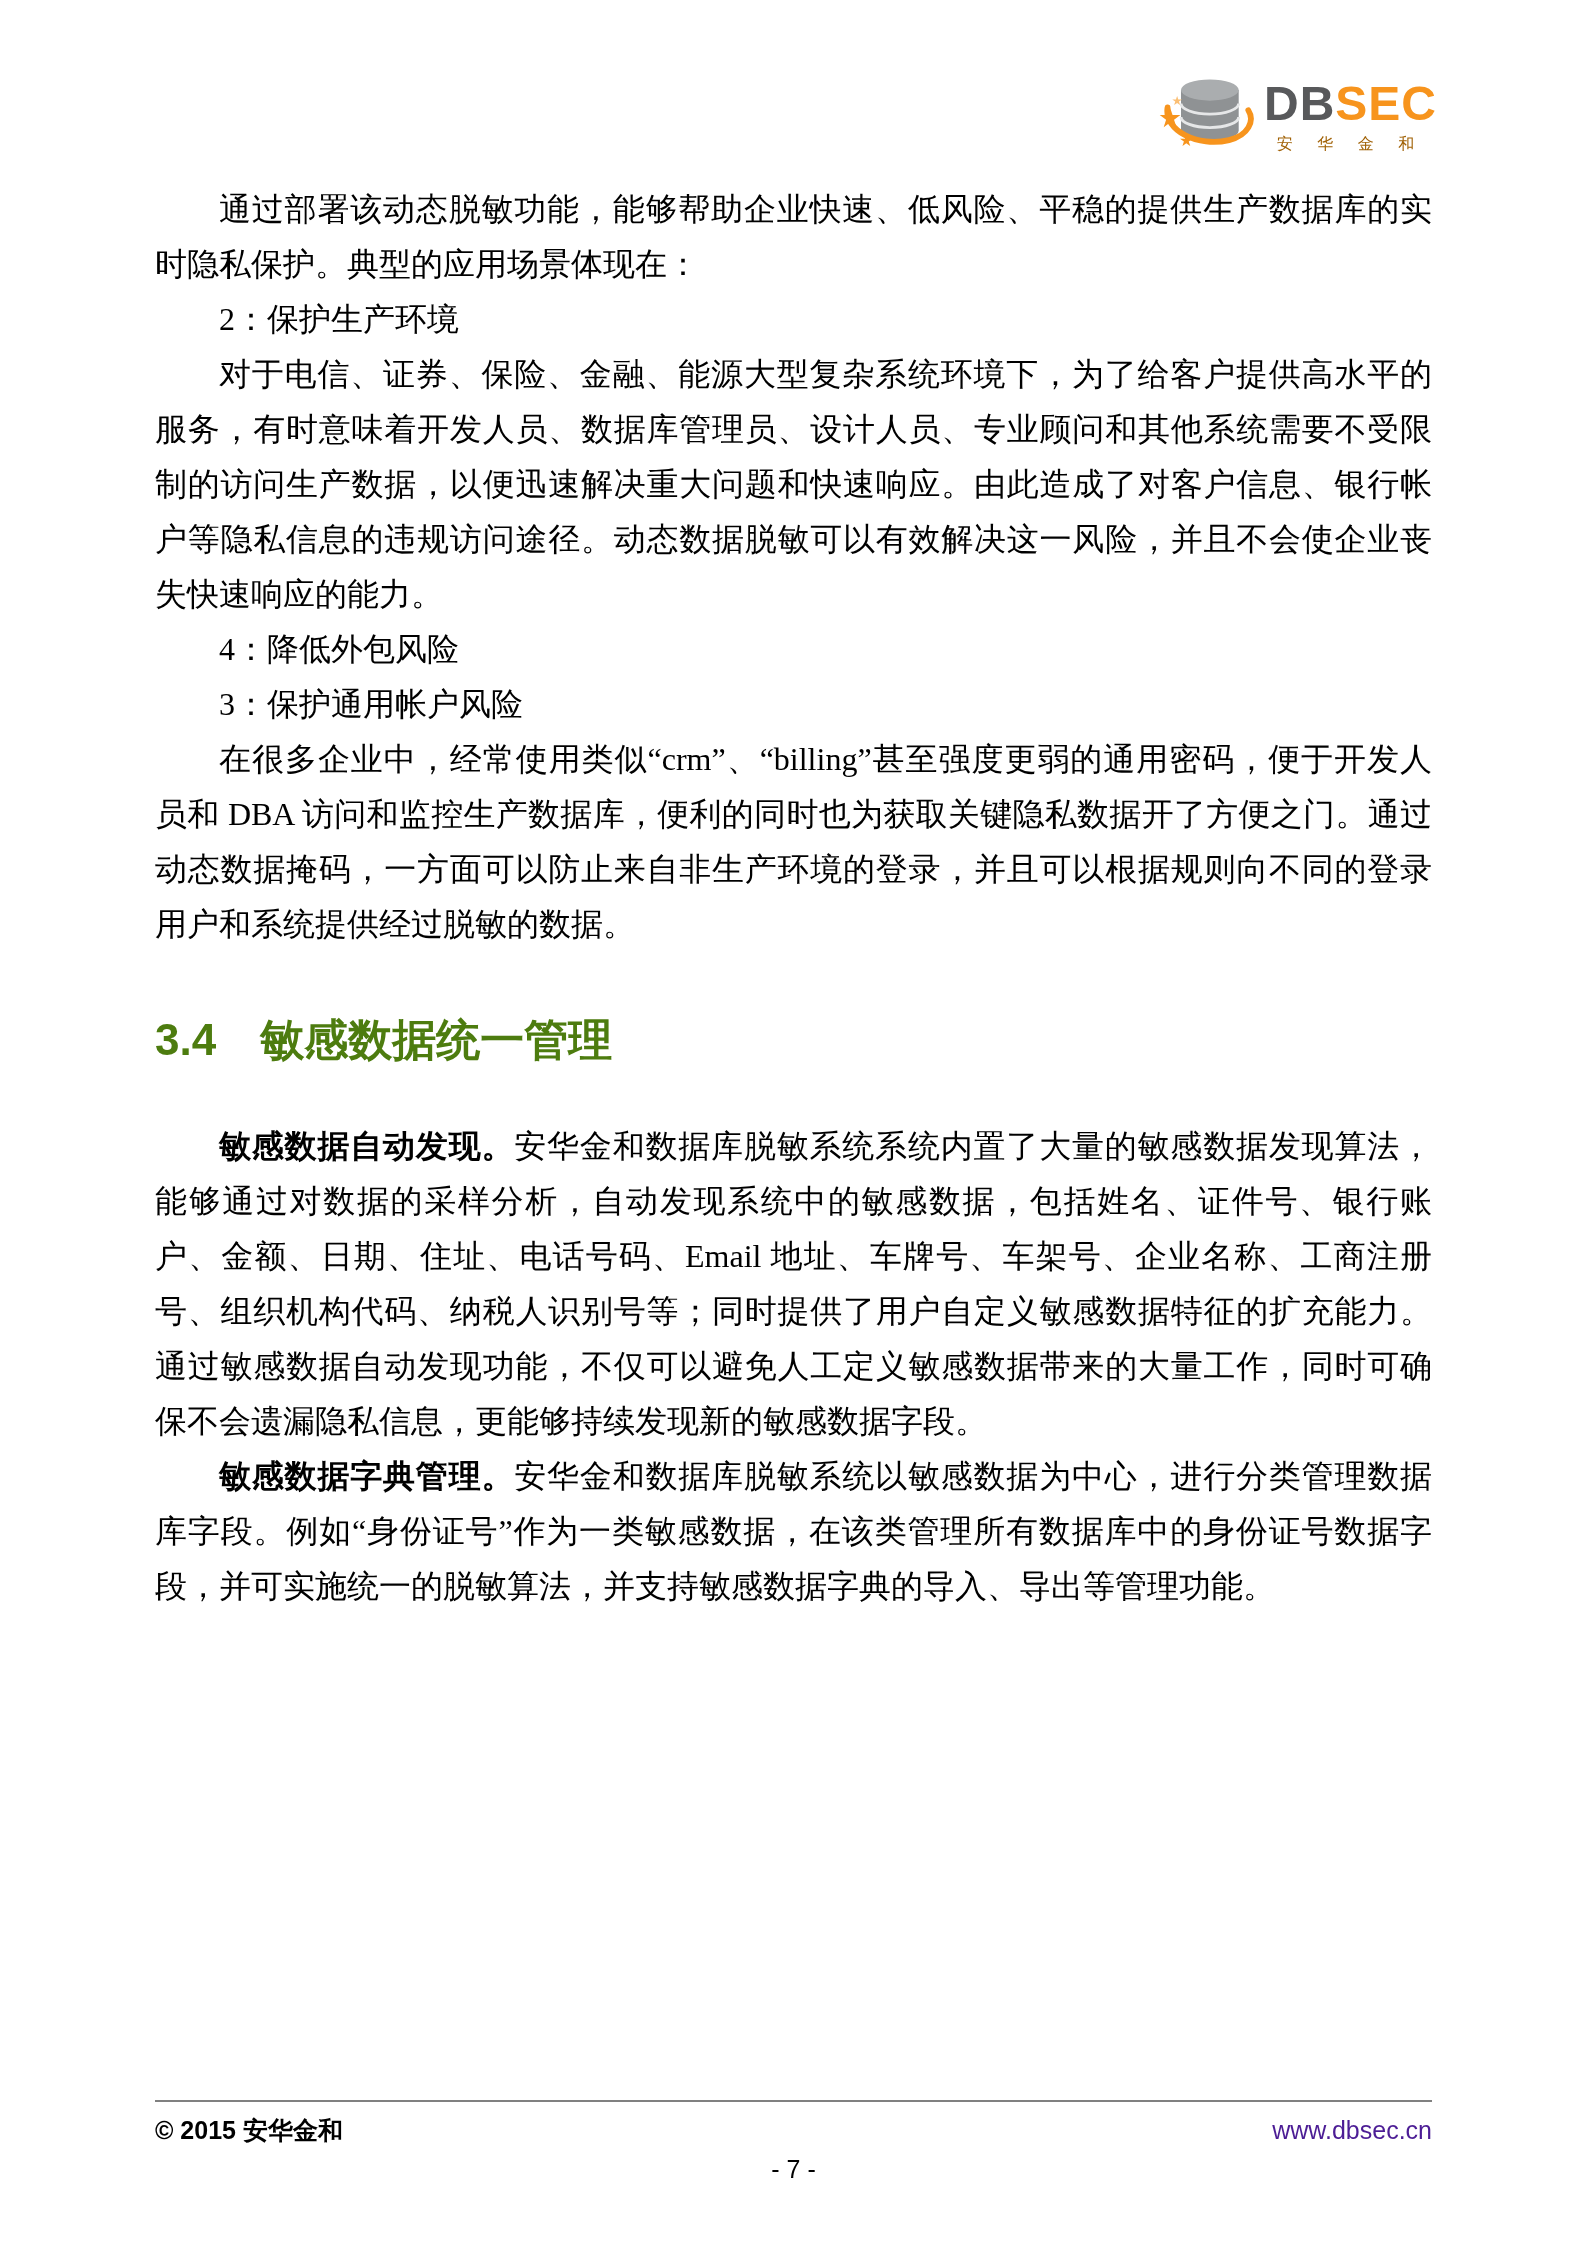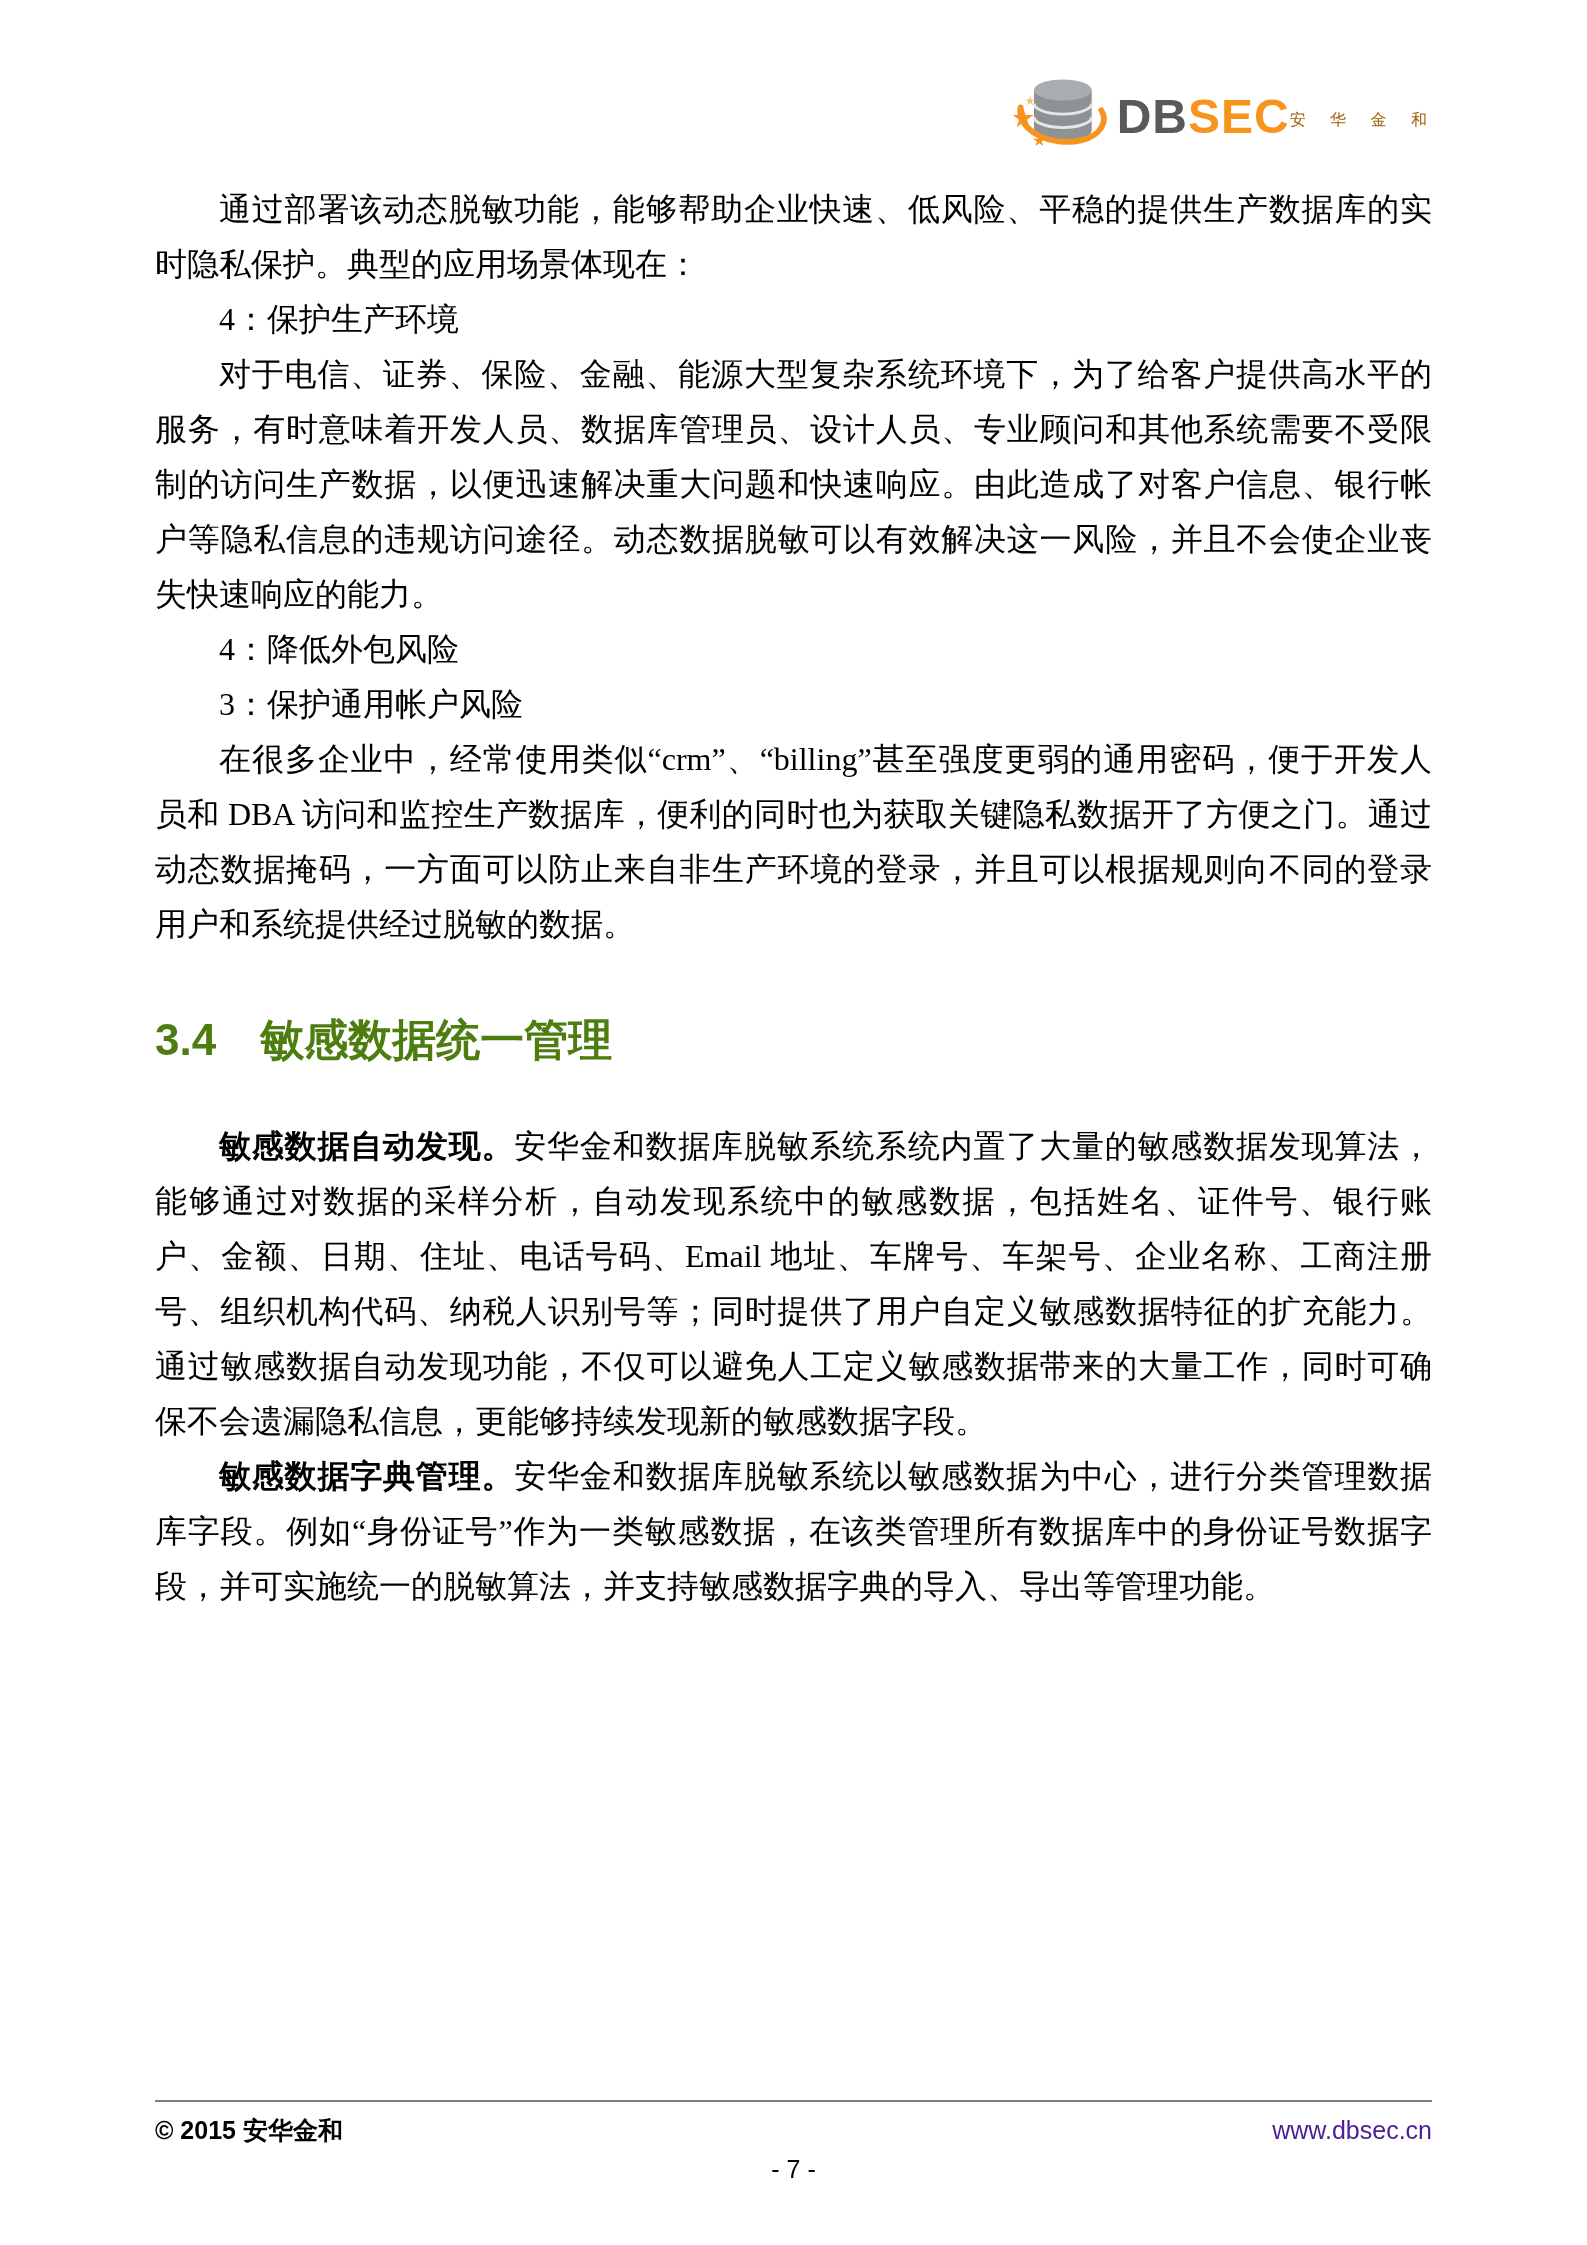--- a/index.html
+++ b/index.html
@@ -26,21 +26,21 @@
     align-items: center;
     gap: 8px;
   }
   .logo-icon {
     width: 100px;
     height: 90px;
     display: block;
   }
   .logo-text {
     display: flex;
-    flex-direction: row;
+    flex-direction: column;
     align-items: center;
     text-align: right;
   }
   .brand {
     font-family: "Liberation Sans", sans-serif;
     font-weight: bold;
     font-size: 48px;
     line-height: 1;
     letter-spacing: 1px;
   }
@@ -137,21 +137,21 @@
       <text x="16" y="34" font-size="13" fill="#fbbf74">★</text>
     </svg>
     <div class="logo-text">
       <div class="brand"><span class="brand-db">DB</span><span class="brand-sec">SEC</span></div>
       <div class="brand-sub">安 华 金 和</div>
     </div>
   </header>
 
   <main class="content">
     <p class="para">通过部署该动态脱敏功能，能够帮助企业快速、低风险、平稳的提供生产数据库的实时隐私保护。典型的应用场景体现在：</p>
-    <p class="para item">4：保护生产环境</p>
+    <p class="para item">2：保护生产环境</p>
     <p class="para">对于电信、证券、保险、金融、能源大型复杂系统环境下，为了给客户提供高水平的服务，有时意味着开发人员、数据库管理员、设计人员、专业顾问和其他系统需要不受限制的访问生产数据，以便迅速解决重大问题和快速响应。由此造成了对客户信息、银行帐户等隐私信息的违规访问途径。动态数据脱敏可以有效解决这一风险，并且不会使企业丧失快速响应的能力。</p>
     <p class="para item">4：降低外包风险</p>
     <p class="para item">3：保护通用帐户风险</p>
     <p class="para">在很多企业中，经常使用类似“crm”、“billing”甚至强度更弱的通用密码，便于开发人员和 DBA 访问和监控生产数据库，便利的同时也为获取关键隐私数据开了方便之门。通过动态数据掩码，一方面可以防止来自非生产环境的登录，并且可以根据规则向不同的登录用户和系统提供经过脱敏的数据。</p>
 
     <h2 class="section-heading">
       <span class="heading-num">3.4</span><span class="heading-title">敏感数据统一管理</span>
     </h2>
 
     <p class="para">

